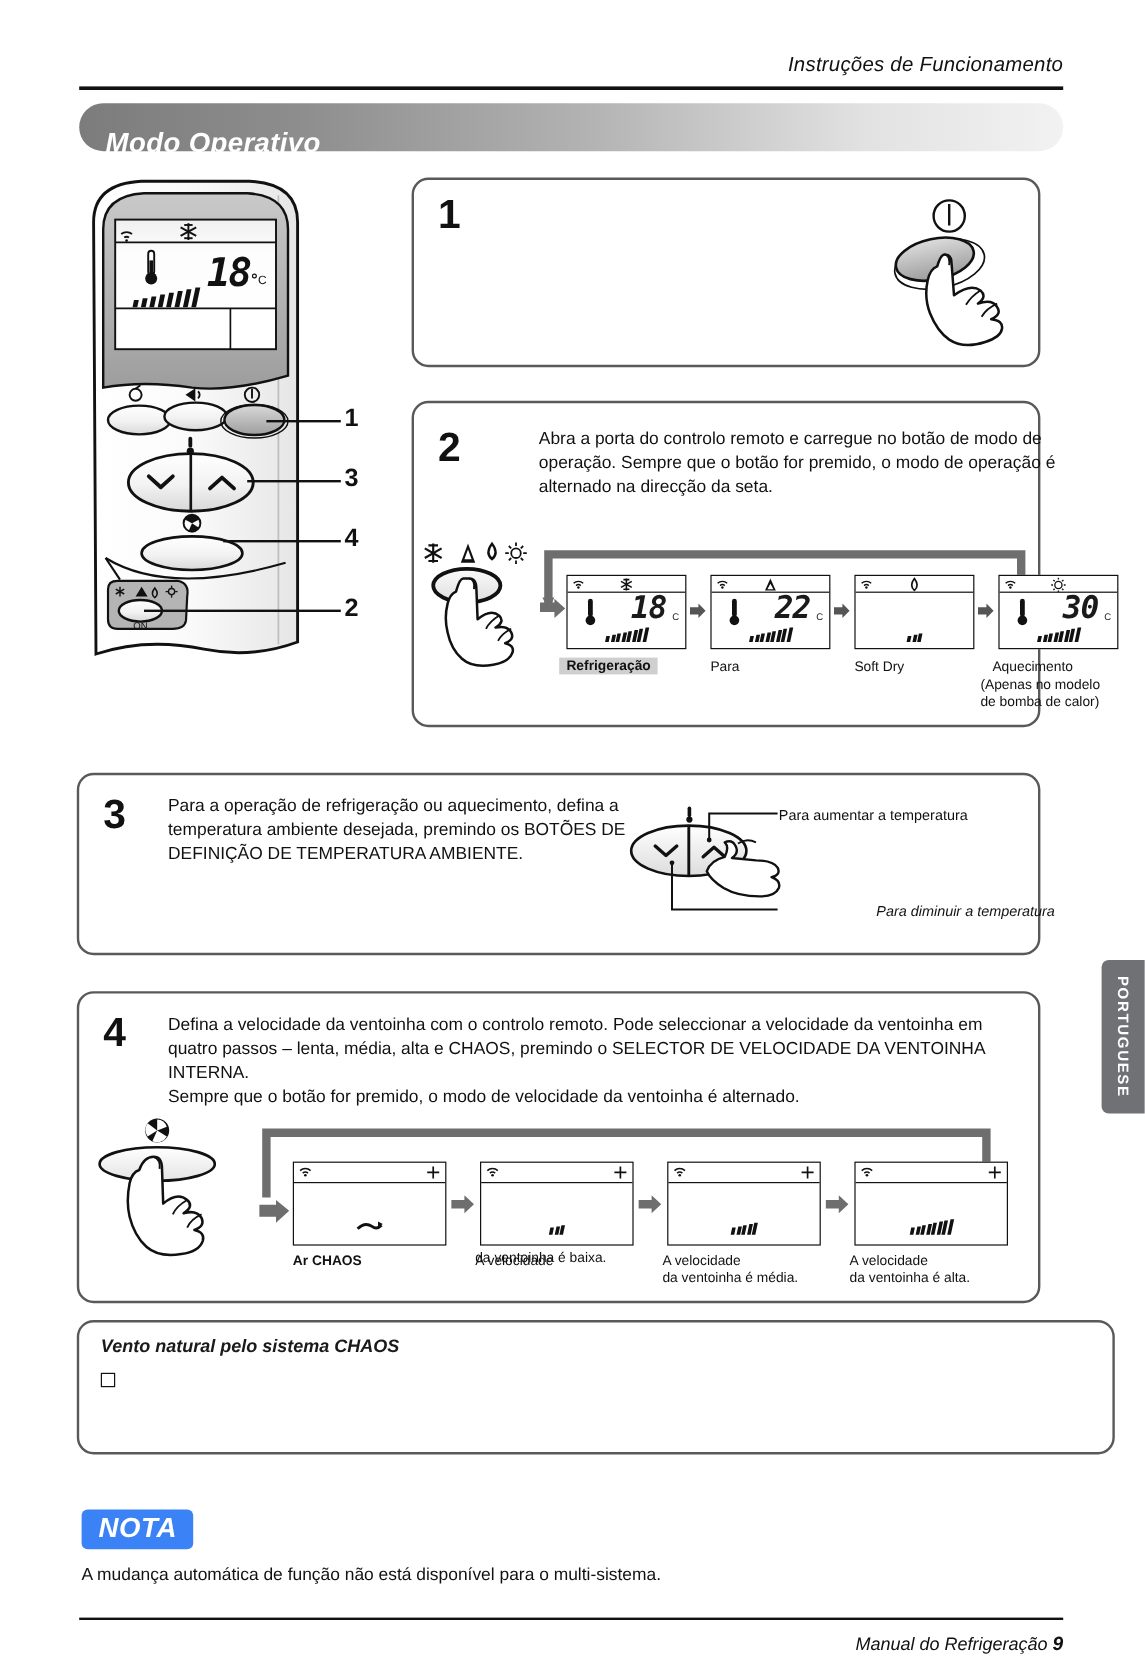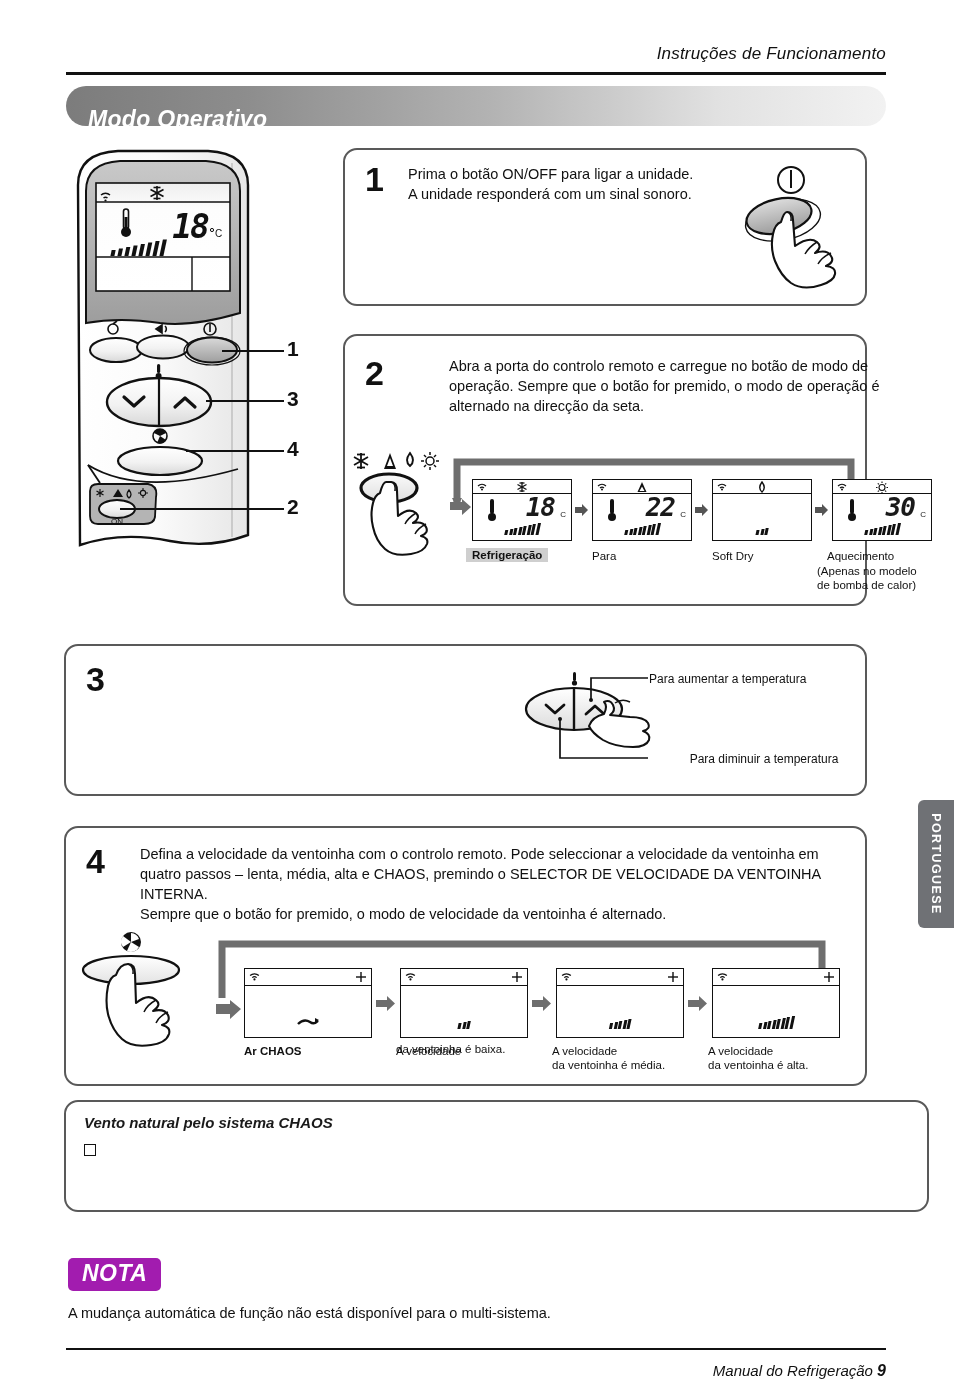--- a/index.html
+++ b/index.html
@@ -42,21 +42,21 @@
   .smalllabel{position:absolute;font-size:11.5px;line-height:14px;color:#111;}
   .boldlabel{font-weight:bold;}
   .hilite{background:#cfcfcf;padding:1px 6px;}
 
   
   .sidetab{position:absolute;right:0;top:800px;width:36px;height:128px;background:#6f7175;border-radius:6px 0 0 6px;}
   .sidetab span{position:absolute;left:50%;top:50%;transform:translate(-50%,-50%) rotate(90deg);white-space:nowrap;
                 color:#fff;font-size:12.5px;font-weight:bold;letter-spacing:1.4px;}
 
   
-  .nota-badge{position:absolute;left:68px;top:1258px;background:#a21caf;color:#fff;font-size:23px;font-weight:bold;
+  .nota-badge{position:absolute;left:68px;top:1258px;background:#3b82f6;color:#fff;font-size:23px;font-weight:bold;
               font-style:italic;padding:2px 14px 4px 14px;border-radius:5px;letter-spacing:.5px;}
   .nota-text{position:absolute;left:68px;top:1305px;font-size:14.5px;color:#111;}
 
   .foot-rule{position:absolute;left:66px;top:1348px;width:820px;height:2px;background:#111;}
   .foot-text{position:absolute;right:68px;top:1362px;font-size:15px;font-style:italic;color:#111;}
   .foot-text b{font-size:16px;}
 
   
   .fanbars{display:flex;align-items:flex-end;gap:1.5px;}
   .fanbars i{display:block;width:3px;background:#111;transform:skewX(-12deg);}
@@ -213,22 +213,20 @@
 <div class="callnum" style="left:287px;top:387px;">3</div>
 
 <div class="callline" style="left:186px;top:450px;width:98px;"></div>
 <div class="callnum" style="left:287px;top:437px;">4</div>
 
 <div class="callline" style="left:120px;top:508px;width:164px;"></div>
 <div class="callnum" style="left:287px;top:495px;">2</div>
 
 <div class="box" style="left:343px;top:148px;width:524px;height:158px;">
   <div class="stepnum" style="left:20px;top:10px;">1</div>
-  <div class="steptext" style="left:63px;top:14px;width:290px;white-space:pre-line;">Prima o botão ON/OFF para ligar a unidade.
-A unidade responderá com um sinal sonoro.</div>
 
   <svg style="position:absolute;left:380px;top:8px;" width="136" height="146" viewBox="0 0 136 146" xmlns="http://www.w3.org/2000/svg">
     <defs>
         <linearGradient id="pb" x1="0" y1="0" x2="0" y2="1">
       <stop offset="0" stop-color="#dcdcdc"></stop>
           <stop offset="1" stop-color="#9b9b9b"></stop>
         </linearGradient>
       </defs>
     <g>
       <circle cx="66" cy="22" r="13" fill="none" stroke="#111" stroke-width="2"></circle>
@@ -445,20 +443,21 @@
       </div>
     </div>
     <div class="smalllabel" style="left:482px;top:213px;width:110px;">Aquecimento</div>
     <div class="smalllabel" style="left:472px;top:228px;width:130px;white-space:pre-line;">(Apenas no modelo
 de bomba de calor)</div>
   </div>
 </div>
 
 <div class="box" style="left:64px;top:644px;width:803px;height:152px;">
   <div class="stepnum" style="left:20px;top:14px;">3</div>
+  <div class="steptext" style="left:74px;top:16px;width:420px;">Para a operação de refrigeração ou aquecimento, defina a temperatura ambiente desejada, premindo os BOTÕES DE DEFINIÇÃO DE TEMPERATURA AMBIENTE.</div>
 
   <svg style="position:absolute;left:440px;top:18px;" width="350" height="110" viewBox="0 0 350 110" xmlns="http://www.w3.org/2000/svg">
     <defs>
         <linearGradient id="tb" x1="0" y1="0" x2="0" y2="1">
       <stop offset="0" stop-color="#ffffff"></stop>
           <stop offset="1" stop-color="#dcdcdc"></stop>
         </linearGradient>
       </defs>
 
     <rect x="67" y="8" width="3" height="9" rx="1.5" fill="#111"></rect>
@@ -473,21 +472,21 @@
     <path d="M85 36 L85 14 L142 14" fill="none" stroke="#111" stroke-width="1.7"></path>
     <circle cx="54" cy="55" r="2" fill="#111"></circle>
     <path d="M54 55 L54 94 L142 94" fill="none" stroke="#111" stroke-width="1.7"></path>
 
     <path d="M96 44 q6 -3 9 3 q3 6 -3 10 l20 2 q14 0 18 6 q3 6 -5 8 q8 3 6 9 q-3 7 -16 7 q-18 0 -30 -7
              q-11 -7 -14 -14 q3 -9 15 -12 q4 -8 0 -12 z" fill="#fff" stroke="#111" stroke-width="2" stroke-linejoin="round" transform="translate(2,-6)"></path>
     <path d="M109 39 q7 -5 15 -1" fill="none" stroke="#111" stroke-width="1.5"></path>
   </svg>
 
   <div class="smalllabel" style="left:583px;top:26px;width:230px;text-align:left;font-size:12px;">Para aumentar a temperatura</div>
-  <div class="smalllabel" style="left:583px;top:106px;width:230px;text-align:center;font-size:12px;">Para diminuir a temperatura</div>
+  <div class="smalllabel" style="left:583px;top:106px;width:230px;text-align:right;font-size:12px;font-style:italic;">Para diminuir a temperatura</div>
 </div>
 
 <div class="box" style="left:64px;top:826px;width:803px;height:260px;">
   <div class="stepnum" style="left:20px;top:14px;">4</div>
   <div class="steptext" style="left:74px;top:16px;width:700px;white-space:pre-line;">Defina a velocidade da ventoinha com o controlo remoto. Pode seleccionar a velocidade da ventoinha em quatro passos – lenta, média, alta e CHAOS, premindo o SELECTOR DE VELOCIDADE DA VENTOINHA INTERNA.
 Sempre que o botão for premido, o modo de velocidade da ventoinha é alternado.</div>
 
   <svg style="position:absolute;left:12px;top:102px;" width="130" height="145" viewBox="0 0 130 145" xmlns="http://www.w3.org/2000/svg">
     <defs>
         <linearGradient id="fb" x1="0" y1="0" x2="0" y2="1">

